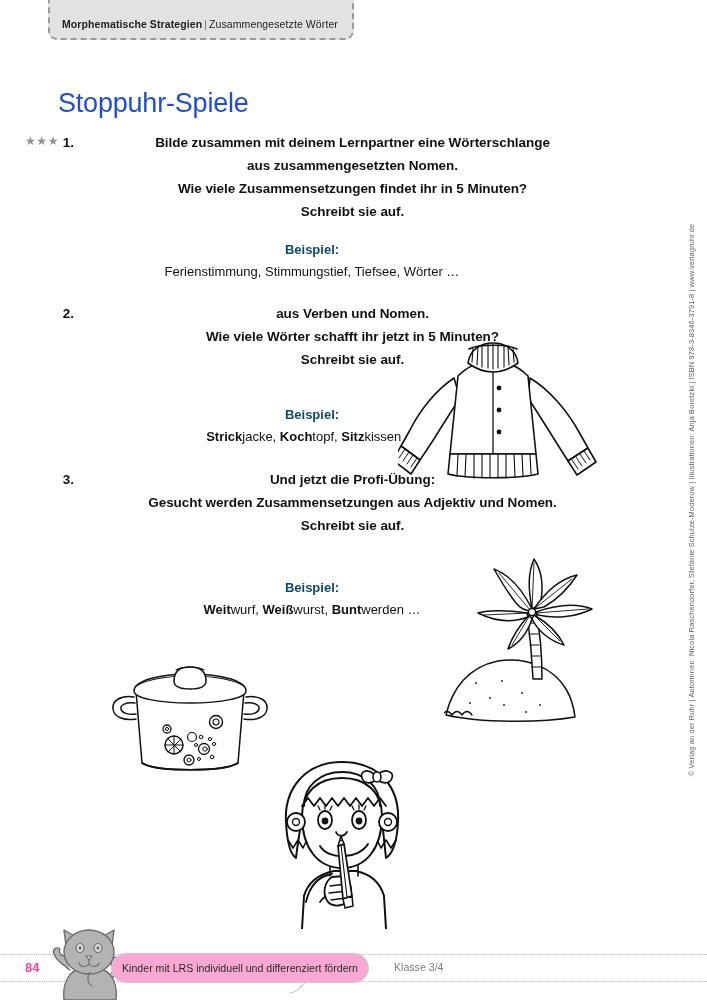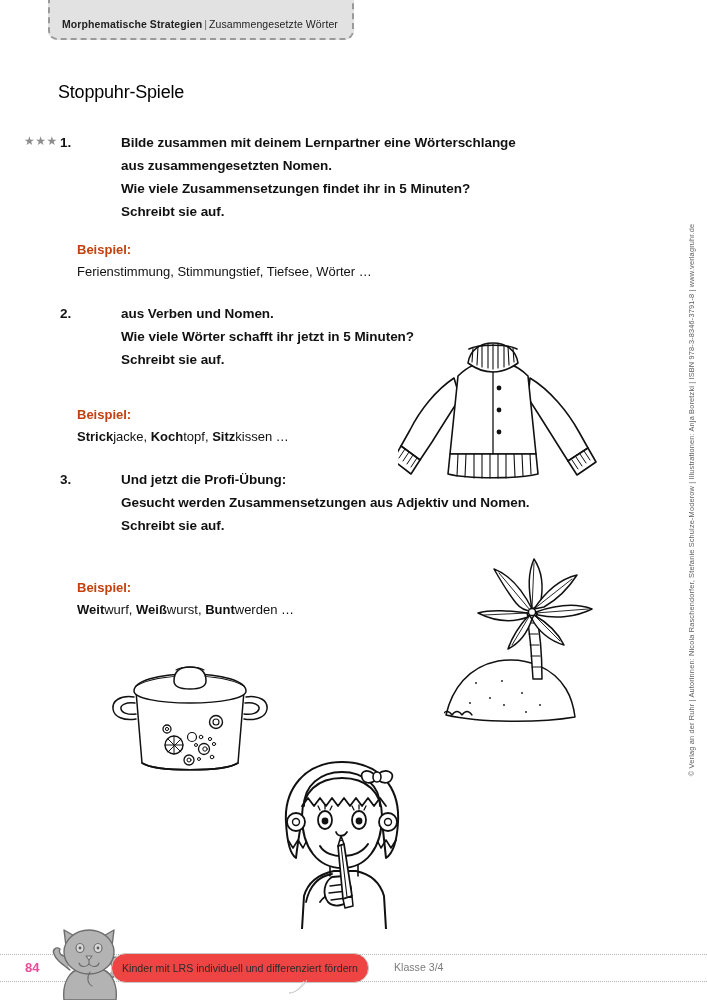--- a/index.html
+++ b/index.html
@@ -10,20 +10,21 @@
   body {
     font-family: "Liberation Sans", sans-serif;
     color: #1a1a1a;
   }
   #page {
     position: relative;
     width: 707px;
     height: 1000px;
     overflow: hidden;
     background: #ffffff;
+    text-align: center;
   }
 
   
   .header-tab {
     position: absolute;
     left: 48px;
     top: -14px;
     width: 306px;
     height: 54px;
     background: #e2e2e2;
@@ -41,24 +42,24 @@
     white-space: nowrap;
   }
   .header-tab-text .strong { font-weight: bold; }
   .header-tab-text .sep { color: #6b6b6b; padding: 0 2px; }
 
   
   .page-title {
     position: absolute;
     left: 58px;
     top: 70px;
-    font-size: 18px;
+    font-size: 27px;
     font-weight: normal;
     letter-spacing: -0.2px;
-    color: #000000;
+    color: #1d4ed8;
   }
 
   
   .task {
     position: absolute;
     left: 24px;
     width: 560px;
   }
   .task-head {
     display: flex;
@@ -96,21 +97,21 @@
 
   .example {
     position: absolute;
     left: 77px;
     width: 470px;
   }
   .example .eh {
     font-size: 13px;
     font-weight: bold;
     line-height: 22px;
-    color: #c2410c;
+    color: #0c4a6e;
   }
   .example .ev {
     font-size: 13px;
     font-weight: normal;
     line-height: 22px;
     color: #111;
   }
   .example .ev b { font-weight: bold; }
 
   
@@ -146,21 +147,21 @@
     color: #ec4899;
   }
   .footer-bubble {
     position: absolute;
     left: 111px;
     top: 953px;
     width: 258px;
     height: 30px;
     border: 1px solid #c9c9c9;
     border-radius: 15px;
-    background: #ef4444;
+    background: #f9a8d4;
     display: flex;
     align-items: center;
     justify-content: center;
     box-sizing: border-box;
   }
   .footer-bubble span {
     font-size: 10.6px;
     color: #2b2b2b;
     white-space: nowrap;
   }

